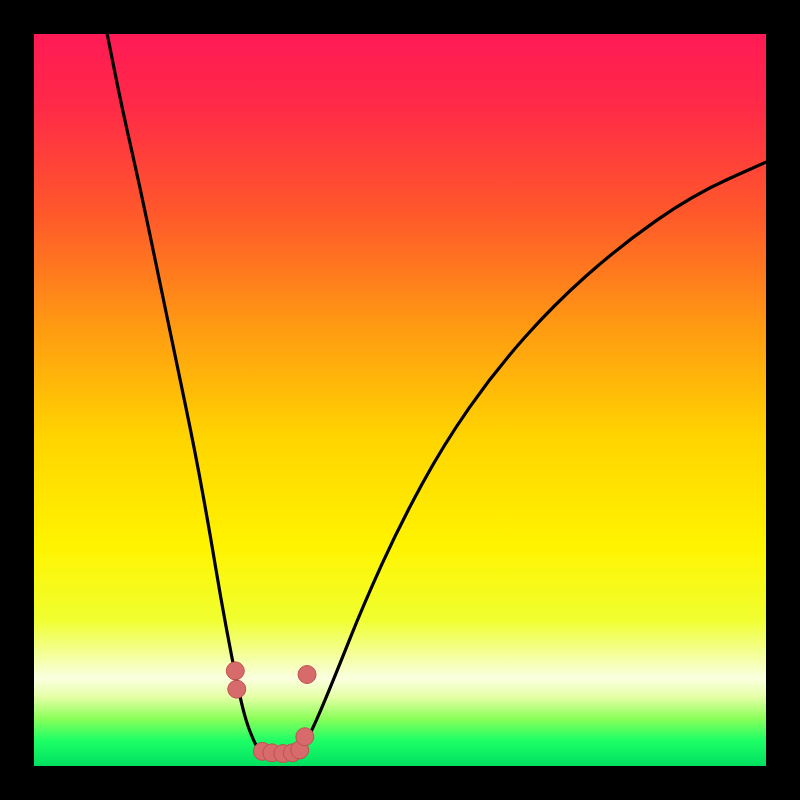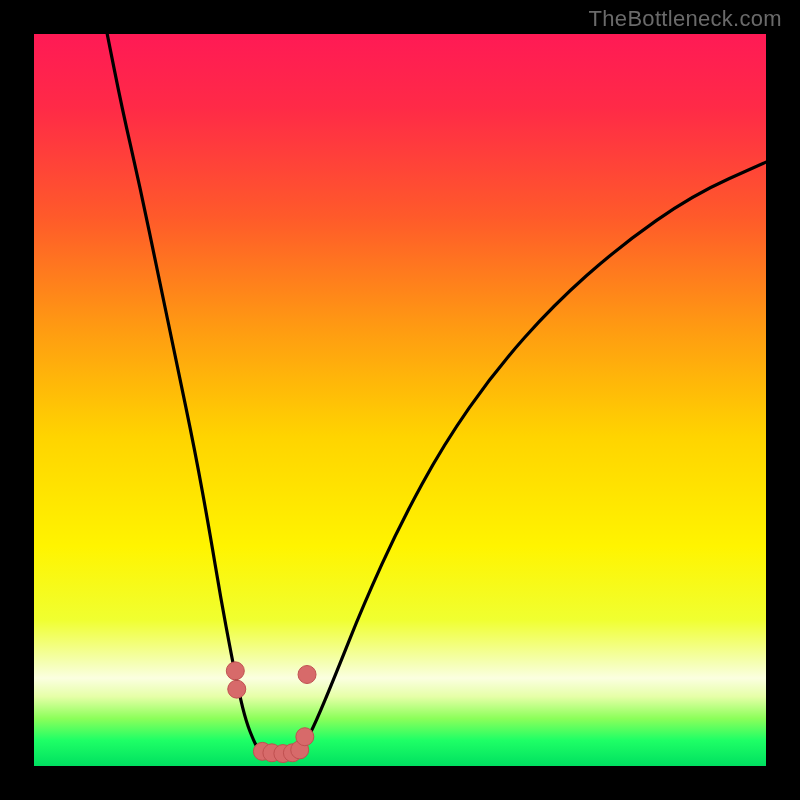--- a/index.html
+++ b/index.html
@@ -57,21 +57,20 @@
     width: 732px;
     height: 732px;
     overflow: visible;
     z-index: 4;
   }
 </style>
 </head>
 <body>
 
 <div class="frame">
-  <div class="watermark">TheBottleneck.com</div>
 
   <div class="plot-area">
     <svg class="gradient" viewBox="0 0 732 732" preserveAspectRatio="none">
       <defs>
         <linearGradient id="bg-grad" x1="0" y1="0" x2="0" y2="1">
             <stop offset="0.00%" stop-color="#ff1a55"></stop>
             <stop offset="10.00%" stop-color="#ff2a47"></stop>
             <stop offset="25.00%" stop-color="#ff5a2a"></stop>
             <stop offset="40.00%" stop-color="#ff9a12"></stop>
             <stop offset="55.00%" stop-color="#ffd400"></stop>

